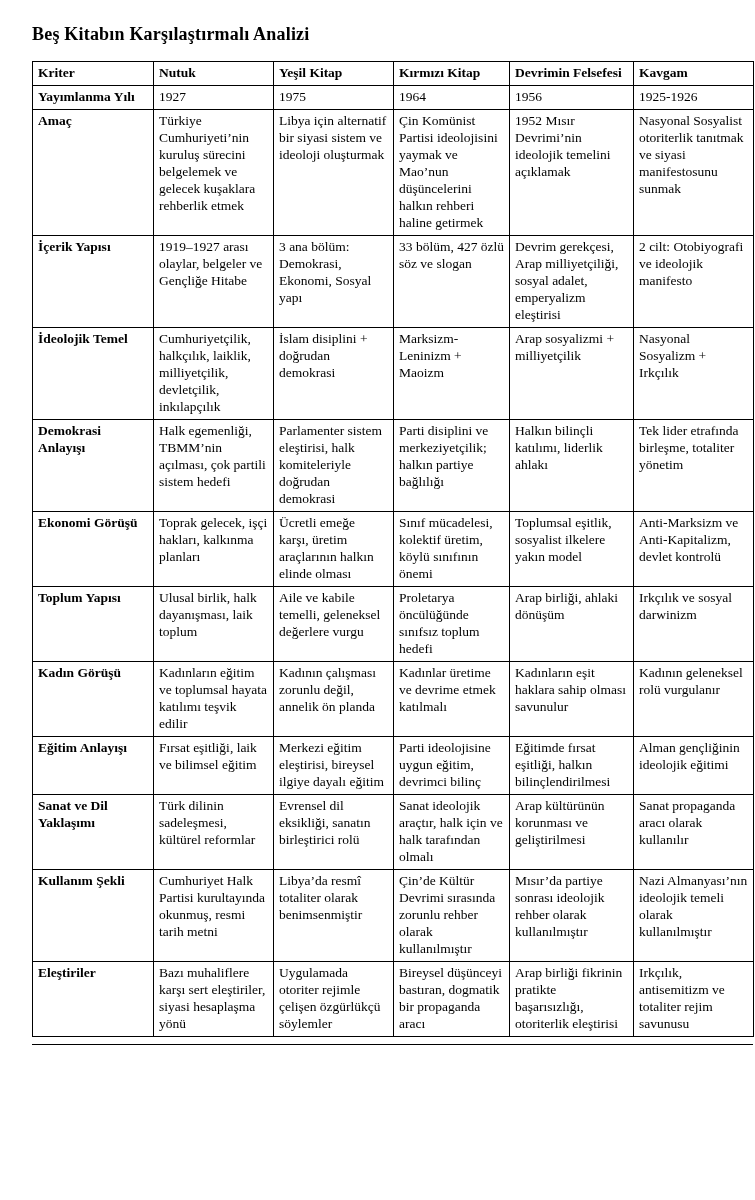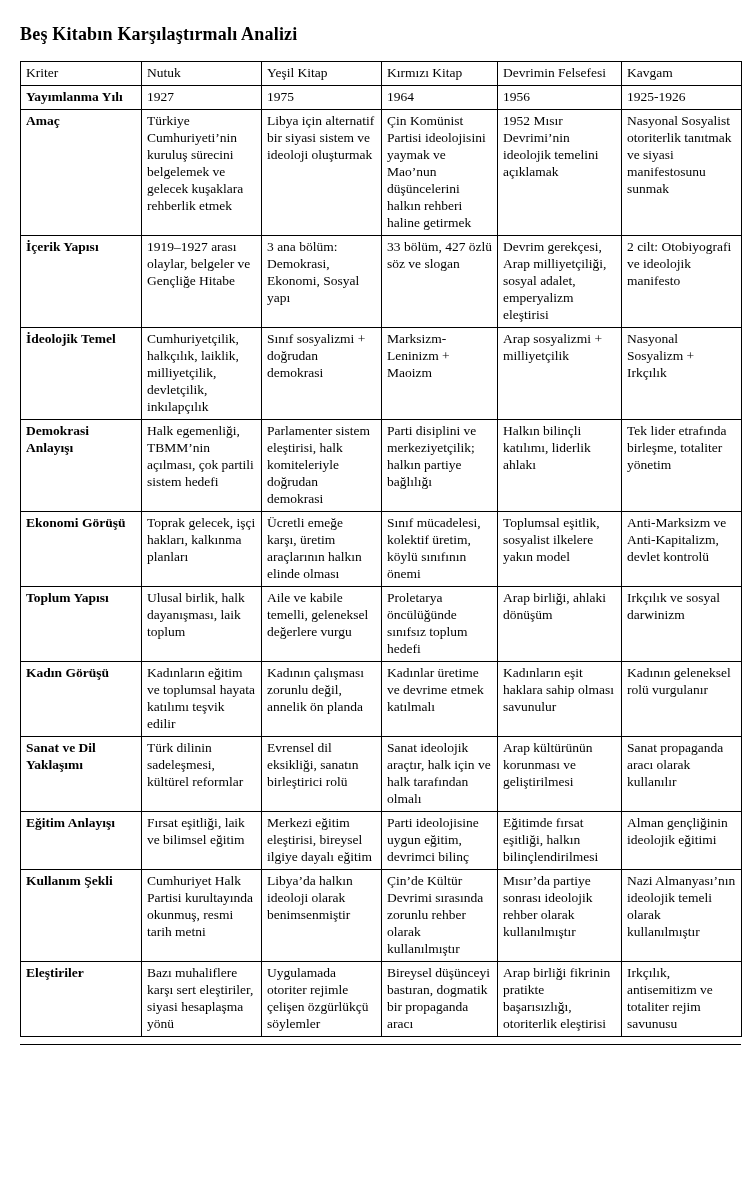--- a/index.html
+++ b/index.html
@@ -6,21 +6,21 @@
   html, body {
     width: 755px;
     background: #ffffff;
     font-family: "Liberation Serif", "DejaVu Serif", serif;
     color: #000000;
   }
   .page {
     width: 755px;
     height: 1200px;
     background: #ffffff;
-    padding: 24px 14px 0 20px;
+    padding: 24px 14px 0 32px;
     overflow: hidden;
   }
   .doc-title {
     font-size: 18px;
     font-weight: bold;
     letter-spacing: 0.2px;
     margin-bottom: 16px;
   }
   table.analysis {
     border-collapse: collapse;
@@ -34,21 +34,21 @@
   table.analysis th,
   table.analysis td {
     border: 1px solid #000000;
     vertical-align: top;
     text-align: left;
     padding: 2px 5px 4px 5px;
     font-size: 13.5px;
     line-height: 17px;
     word-wrap: break-word;
   }
-  table.analysis th { font-weight: normal; }
+  table.analysis th { font-weight: bold; }
   td.criterion { font-weight: bold; }
   .page-cut-line {
     width: 721px;
     border-bottom: 1px solid #000000;
     margin-top: 7px;
   }
 </style>
 </head>
 <body>
 
@@ -95,21 +95,21 @@
           <td class="criterion">İçerik Yapısı</td>
           <td>1919–1927 arası olaylar, belgeler ve Gençliğe Hitabe</td>
           <td>3 ana bölüm: Demokrasi, Ekonomi, Sosyal yapı</td>
           <td>33 bölüm, 427 özlü söz ve slogan</td>
           <td>Devrim gerekçesi, Arap milliyetçiliği, sosyal adalet, emperyalizm eleştirisi</td>
           <td>2 cilt: Otobiyografi ve ideolojik manifesto</td>
         </tr>
         <tr>
           <td class="criterion">İdeolojik Temel</td>
           <td>Cumhuriyetçilik, halkçılık, laiklik, milliyetçilik, devletçilik, inkılapçılık</td>
-          <td>Sınıf sosyalizmi + doğrudan demokrasi</td>
+          <td>İslam disiplini + doğrudan demokrasi</td>
           <td>Marksizm-Leninizm + Maoizm</td>
           <td>Arap sosyalizmi + milliyetçilik</td>
           <td>Nasyonal Sosyalizm + Irkçılık</td>
         </tr>
         <tr>
           <td class="criterion">Demokrasi Anlayışı</td>
           <td>Halk egemenliği, TBMM’nin açılması, çok partili sistem hedefi</td>
           <td>Parlamenter sistem eleştirisi, halk komiteleriyle doğrudan demokrasi</td>
           <td>Parti disiplini ve merkeziyetçilik; halkın partiye bağlılığı</td>
           <td>Halkın bilinçli katılımı, liderlik ahlakı</td>
@@ -133,39 +133,39 @@
         </tr>
         <tr>
           <td class="criterion">Kadın Görüşü</td>
           <td>Kadınların eğitim ve toplumsal hayata katılımı teşvik edilir</td>
           <td>Kadının çalışması zorunlu değil, annelik ön planda</td>
           <td>Kadınlar üretime ve devrime etmek katılmalı</td>
           <td>Kadınların eşit haklara sahip olması savunulur</td>
           <td>Kadının geleneksel rolü vurgulanır</td>
         </tr>
         <tr>
+          <td class="criterion">Eğitim Anlayışı</td>
+          <td>Fırsat eşitliği, laik ve bilimsel eğitim</td>
+          <td>Merkezi eğitim eleştirisi, bireysel ilgiye dayalı eğitim</td>
+          <td>Parti ideolojisine uygun eğitim, devrimci bilinç</td>
+          <td>Eğitimde fırsat eşitliği, halkın bilinçlendirilmesi</td>
+          <td>Alman gençliğinin ideolojik eğitimi</td>
+        </tr>
+        <tr>
           <td class="criterion">Sanat ve Dil Yaklaşımı</td>
           <td>Türk dilinin sadeleşmesi, kültürel reformlar</td>
           <td>Evrensel dil eksikliği, sanatın birleştirici rolü</td>
           <td>Sanat ideolojik araçtır, halk için ve halk tarafından olmalı</td>
           <td>Arap kültürünün korunması ve geliştirilmesi</td>
           <td>Sanat propaganda aracı olarak kullanılır</td>
         </tr>
         <tr>
-          <td class="criterion">Eğitim Anlayışı</td>
-          <td>Fırsat eşitliği, laik ve bilimsel eğitim</td>
-          <td>Merkezi eğitim eleştirisi, bireysel ilgiye dayalı eğitim</td>
-          <td>Parti ideolojisine uygun eğitim, devrimci bilinç</td>
-          <td>Eğitimde fırsat eşitliği, halkın bilinçlendirilmesi</td>
-          <td>Alman gençliğinin ideolojik eğitimi</td>
-        </tr>
-        <tr>
           <td class="criterion">Kullanım Şekli</td>
           <td>Cumhuriyet Halk Partisi kurultayında okunmuş, resmi tarih metni</td>
-          <td>Libya’da halkın ideoloji olarak benimsenmiştir</td>
+          <td>Libya’da resmî totaliter olarak benimsenmiştir</td>
           <td>Çin’de Kültür Devrimi sırasında zorunlu rehber olarak kullanılmıştır</td>
           <td>Mısır’da partiye sonrası ideolojik rehber olarak kullanılmıştır</td>
           <td>Nazi Almanyası’nın ideolojik temeli olarak kullanılmıştır</td>
         </tr>
         <tr>
           <td class="criterion">Eleştiriler</td>
           <td>Bazı muhaliflere karşı sert eleştiriler, siyasi hesaplaşma yönü</td>
           <td>Uygulamada otoriter rejimle çelişen özgürlükçü söylemler</td>
           <td>Bireysel düşünceyi bastıran, dogmatik bir propaganda aracı</td>
           <td>Arap birliği fikrinin pratikte başarısızlığı, otoriterlik eleştirisi</td>

